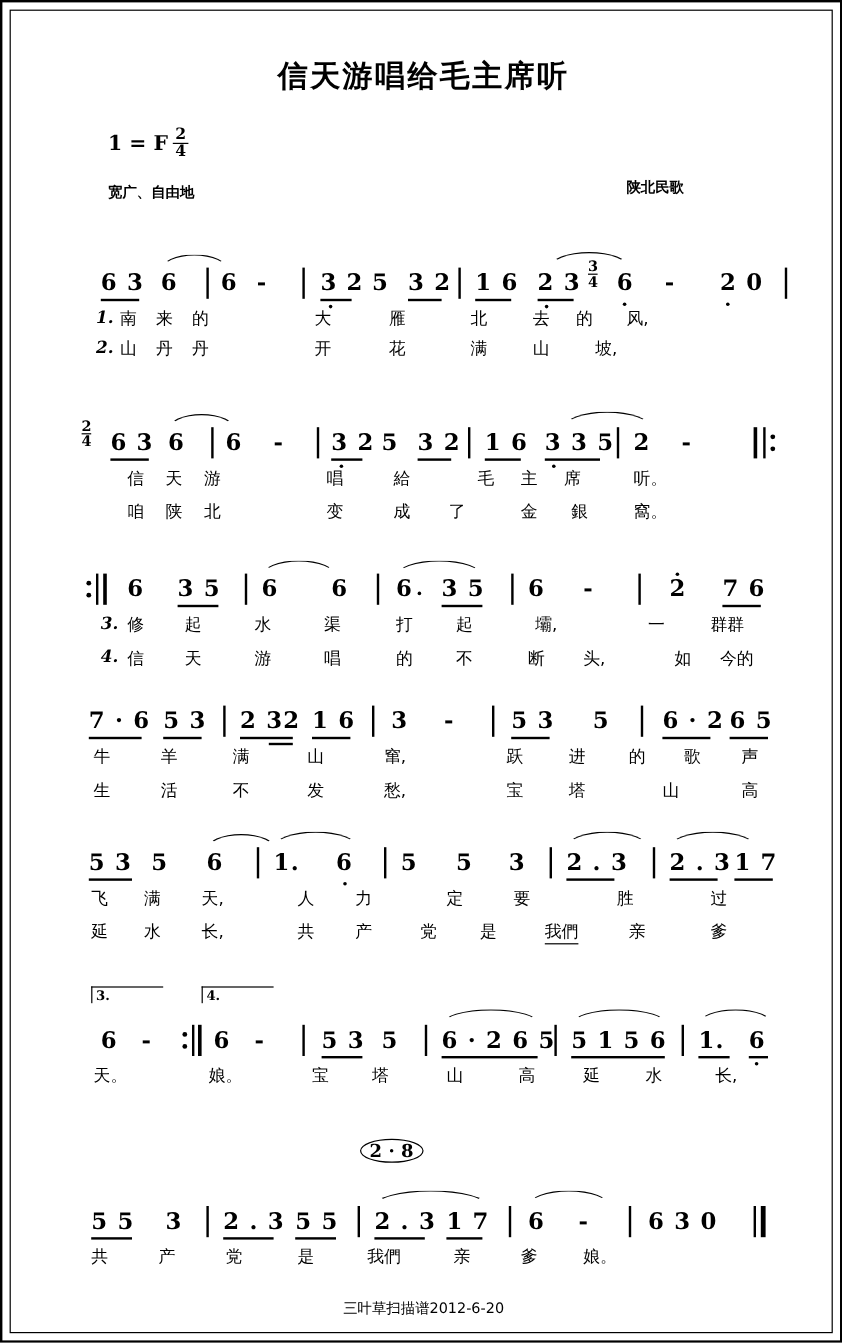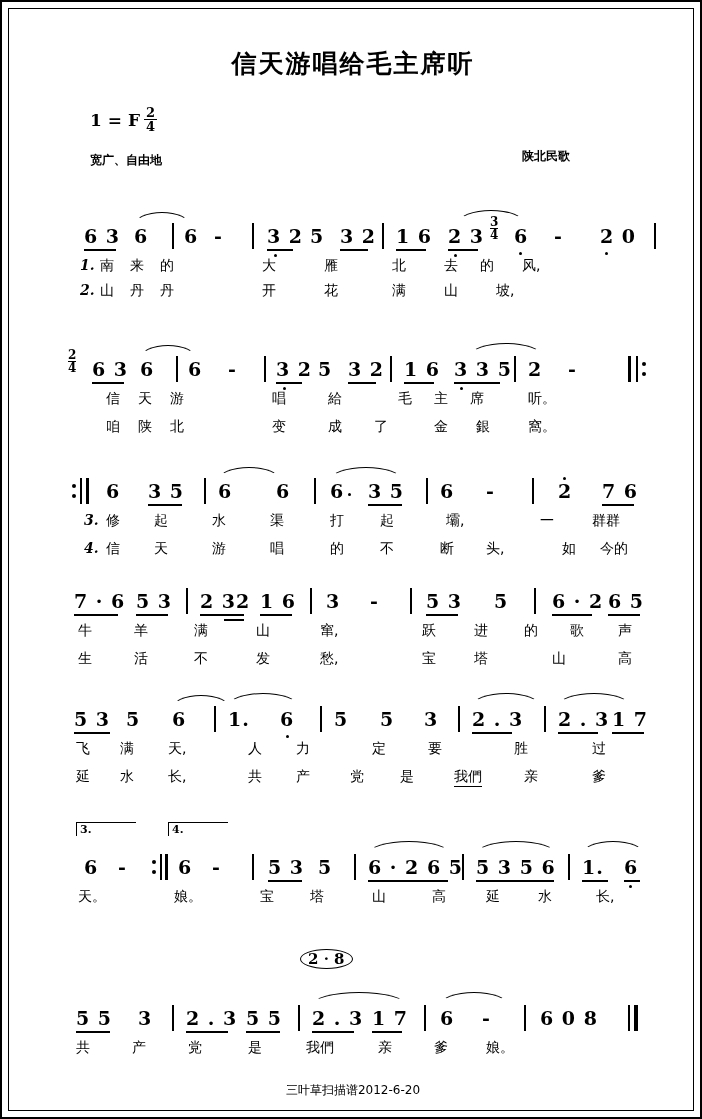--- a/index.html
+++ b/index.html
@@ -503,21 +503,21 @@
       <span class="note" style="left:150px;">-</span>
       <div class="bar" style="left:190px;"></div>
       <span class="note" style="left:206px;">5 3</span>
       <div class="beam" style="left:206px; bottom:-4px; width:34px;"></div>
       <span class="note" style="left:256px;">5</span>
       <div class="bar" style="left:292px;"></div>
       <span class="note" style="left:306px;">6 · 2 6 5</span>
       <div class="beam" style="left:306px; bottom:-4px; width:80px;"></div>
       <div class="slur" style="left:306px; bottom:24px; width:80px;"></div>
       <div class="bar" style="left:400px;"></div>
-      <span class="note" style="left:414px;">5 3 5 6</span>
+      <span class="note" style="left:414px;">5 1 5 6</span>
       <div class="beam" style="left:414px; bottom:-4px; width:78px;"></div>
       <div class="slur" style="left:414px; bottom:24px; width:78px;"></div>
       <div class="bar" style="left:506px;"></div>
       <span class="note" style="left:520px;">1.</span>
       <div class="beam" style="left:520px; bottom:-4px; width:26px;"></div>
       <span class="note" style="left:562px;">6</span>
       <div class="beam" style="left:562px; bottom:-4px; width:16px;"></div>
       <div class="dot-low" style="left:567px; bottom:-10px;"></div>
       <div class="slur" style="left:520px; bottom:24px; width:60px;"></div>
     </div>
@@ -551,21 +551,21 @@
       <span class="note" style="left:250px;">2 . 3</span>
       <div class="beam" style="left:250px; bottom:-4px; width:42px;"></div>
       <span class="note" style="left:310px;">1 7</span>
       <div class="beam" style="left:310px; bottom:-4px; width:30px;"></div>
       <div class="slur" style="left:250px; bottom:24px; width:92px;"></div>
       <div class="bar" style="left:362px;"></div>
       <span class="note" style="left:378px;">6</span>
       <span class="note" style="left:420px;">-</span>
       <div class="slur" style="left:378px; bottom:24px; width:66px;"></div>
       <div class="bar" style="left:462px;"></div>
-      <span class="note" style="left:478px;">6 0 8</span>
+      <span class="note" style="left:478px;">6 3 0</span>
       <div class="dbl" style="left:566px; width:14px;">
         <i style="left:0; width:2px; height:26px;"></i>
         <i style="left:6px; width:4px; height:26px;"></i>
       </div>
     </div>
 
     <div style="position:relative; height:40px;">
       <span class="lyric" style="left:14px; top:10px;">共</span>
       <span class="lyric" style="left:70px; top:10px;">产</span>
       <span class="lyric" style="left:126px; top:10px;">党</span>

